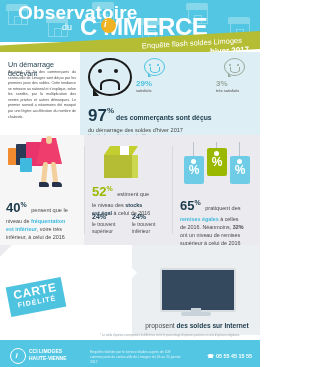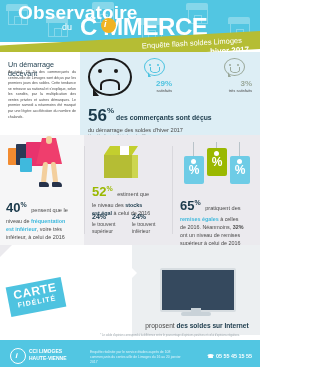--- a/index.html
+++ b/index.html
@@ -43,21 +43,21 @@
 
   .bigface{position:absolute;left:88px;top:58px;width:44px;height:40px;}
   .bigface .bub{position:absolute;left:0;top:0;width:40px;height:34px;border:2.4px solid #1b1b1b;border-radius:50%;}
   .bigface .tail{position:absolute;left:5px;top:30px;width:0;height:0;border-left:6px solid #1b1b1b;border-top:8px solid transparent;}
   .bigface .eye{position:absolute;width:4px;height:4px;border-radius:50%;background:#1b1b1b;top:11px;}
   .bigface .eye.l{left:10px;} .bigface .eye.r{left:26px;}
   .bigface .mouth{position:absolute;left:12px;top:21px;width:16px;height:9px;border:2.2px solid #1b1b1b;
      border-bottom:none;border-radius:50% 50% 0 0;}
 
   .minifaces{position:absolute;left:136px;top:58px;width:120px;height:48px;}
-  .mf{position:absolute;width:36px;text-align:right;}
+  .mf{position:absolute;width:36px;text-align:left;}
   .mf .bub{position:relative;margin:0 auto;width:19px;height:16px;border:1.8px solid;border-radius:50%;}
   .mf .tail{position:absolute;left:3px;top:13px;width:0;height:0;border-left:3.5px solid;border-top:5px solid transparent;}
   .mf .ey{position:absolute;width:2px;height:2px;border-radius:50%;top:5px;}
   .mf .ey.l{left:4px;} .mf .ey.r{left:12px;}
   .mf .sm{position:absolute;left:5px;top:8px;width:8px;height:5px;border:1.4px solid;border-top:none;border-radius:0 0 50% 50%;}
   .mf .sd{position:absolute;left:5px;top:11px;width:8px;height:5px;border:1.4px solid;border-bottom:none;border-radius:50% 50% 0 0;}
   .mf .pct{font-size:8px;font-weight:bold;margin-top:3px;}
   .mf .lbl{font-size:4px;color:#4a4a4a;line-height:1.25;}
 
   .stat56{position:absolute;left:88px;top:106px;}
@@ -226,21 +226,21 @@
           <div class="ey r" style="background:#9aa89a;"></div>
         <div class="sm" style="border-color:#9aa89a;"></div>
         <div class="tail" style="border-left-color:#9aa89a;"></div>
       </div>
       <div class="pct" style="color:#9aa89a;"><span>3</span><span>%</span></div>
       <div class="lbl">très satisfaits</div>
     </div>
   </div>
 
   <div class="stat56">
-    <span class="num">56</span><span class="pc">%</span><span class="txt">des commerçants sont déçus</span>
+    <span class="num">97</span><span class="pc">%</span><span class="txt">des commerçants sont déçus</span>
     <div class="sub">du démarrage des soldes d'hiver 2017</div>
     <div class="fine">Un solde d'opinion* très bas, de - 36</div>
   </div>
 
   <div class="mid"></div>
   <div class="mid-white"></div>
   <div class="divider" style="left:84px;"></div>
   <div class="divider" style="left:172px;"></div>
 
   <div class="shopper">

